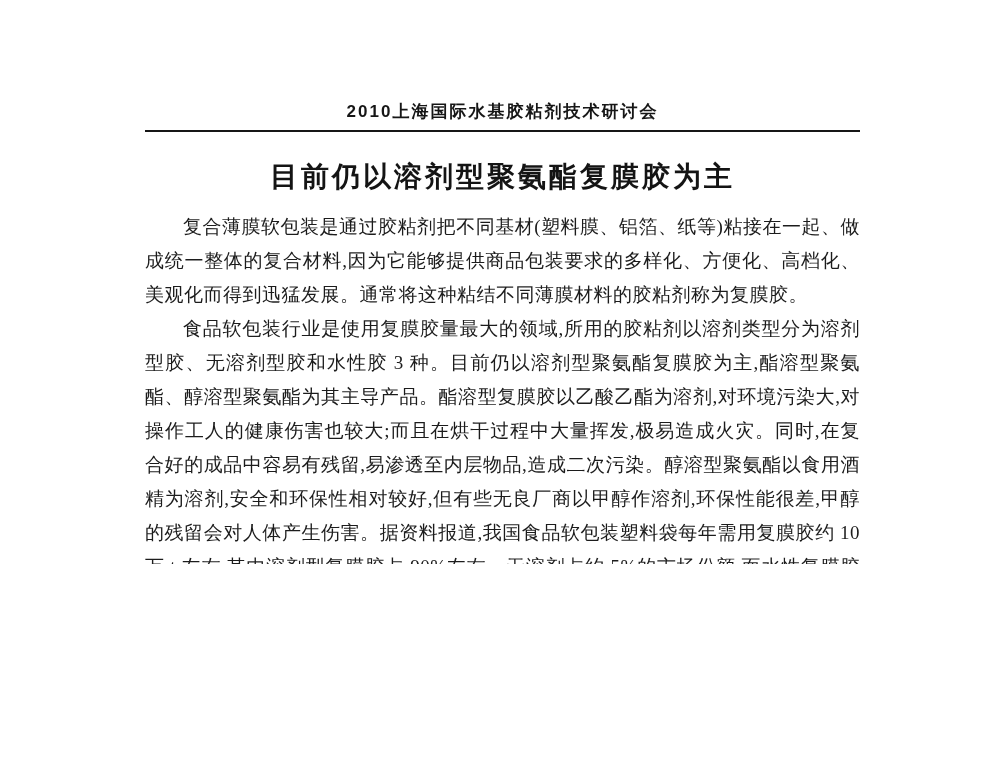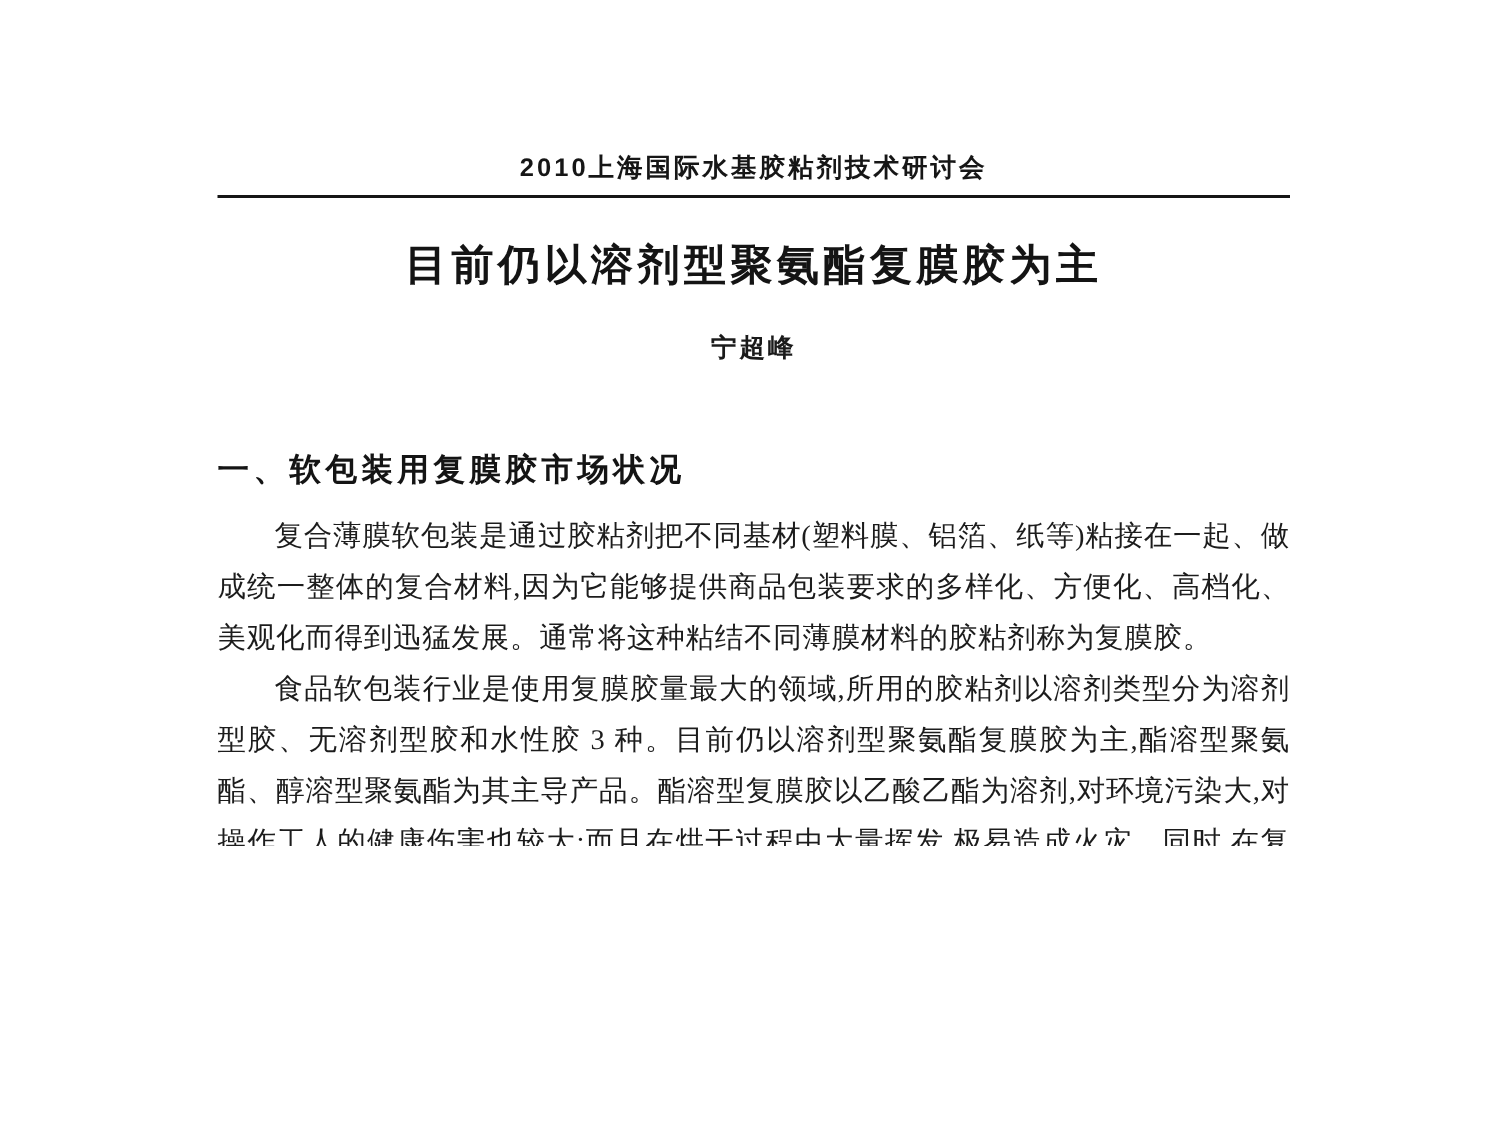--- a/index.html
+++ b/index.html
@@ -92,24 +92,22 @@
 
 <div class="page">
   <div class="content">
 
     <div class="conf-header">2010上海国际水基胶粘剂技术研讨会</div>
 
     <hr class="header-rule">
 
     <div class="paper-title">目前仍以溶剂型聚氨酯复膜胶为主</div>
 
-    <div class="paper-author">宁超峰</div>
 
 
-    <div class="section-heading">一、软包装用复膜胶市场状况</div>
 
     <div class="body-text">
       <p class="first">复合薄膜软包装是通过胶粘剂把不同基材(塑料膜、铝箔、纸等)粘接在一起、做成统一整体的复合材料,因为它能够提供商品包装要求的多样化、方便化、高档化、美观化而得到迅猛发展。通常将这种粘结不同薄膜材料的胶粘剂称为复膜胶。</p>
       <p>食品软包装行业是使用复膜胶量最大的领域,所用的胶粘剂以溶剂类型分为溶剂型胶、无溶剂型胶和水性胶 3 种。目前仍以溶剂型聚氨酯复膜胶为主,酯溶型聚氨酯、醇溶型聚氨酯为其主导产品。酯溶型复膜胶以乙酸乙酯为溶剂,对环境污染大,对操作工人的健康伤害也较大;而且在烘干过程中大量挥发,极易造成火灾。同时,在复合好的成品中容易有残留,易渗透至内层物品,造成二次污染。醇溶型聚氨酯以食用酒精为溶剂,安全和环保性相对较好,但有些无良厂商以甲醇作溶剂,环保性能很差,甲醇的残留会对人体产生伤害。据资料报道,我国食品软包装塑料袋每年需用复膜胶约 10 万 t 左右,其中溶剂型复膜胶占 90%左右、无溶剂占约 5%的市场份额,而水性复膜胶也占有约 5%的市场份额。</p>
     </div>
 
   </div>
 </div>
 
 </body></html>

